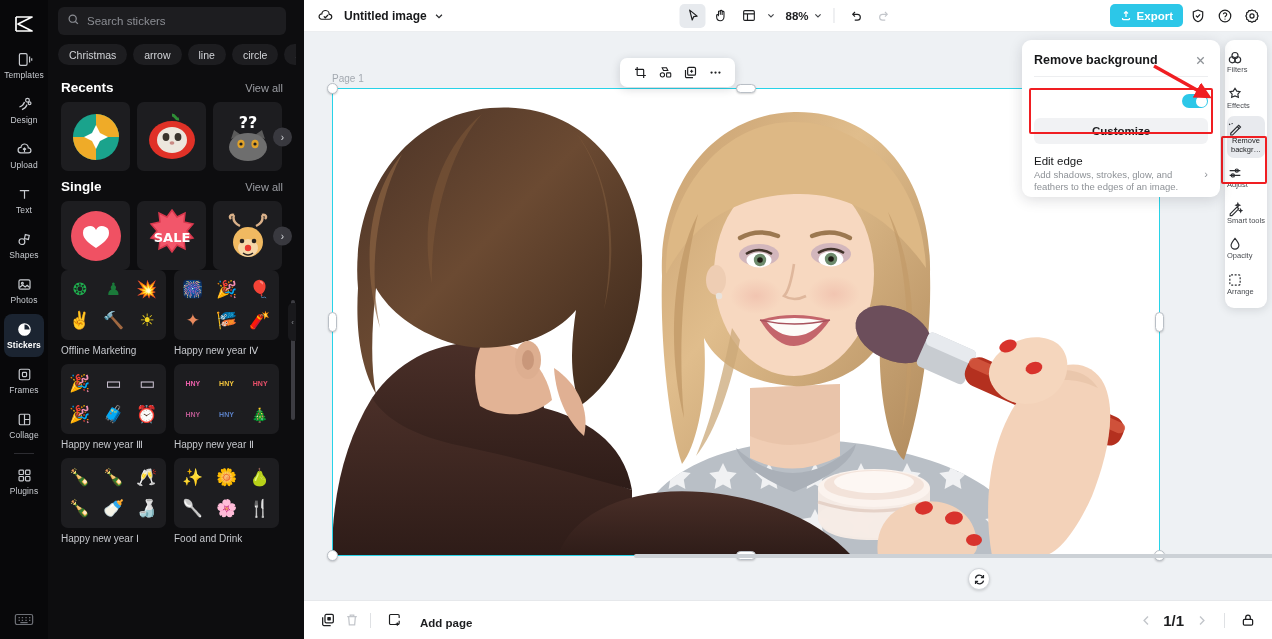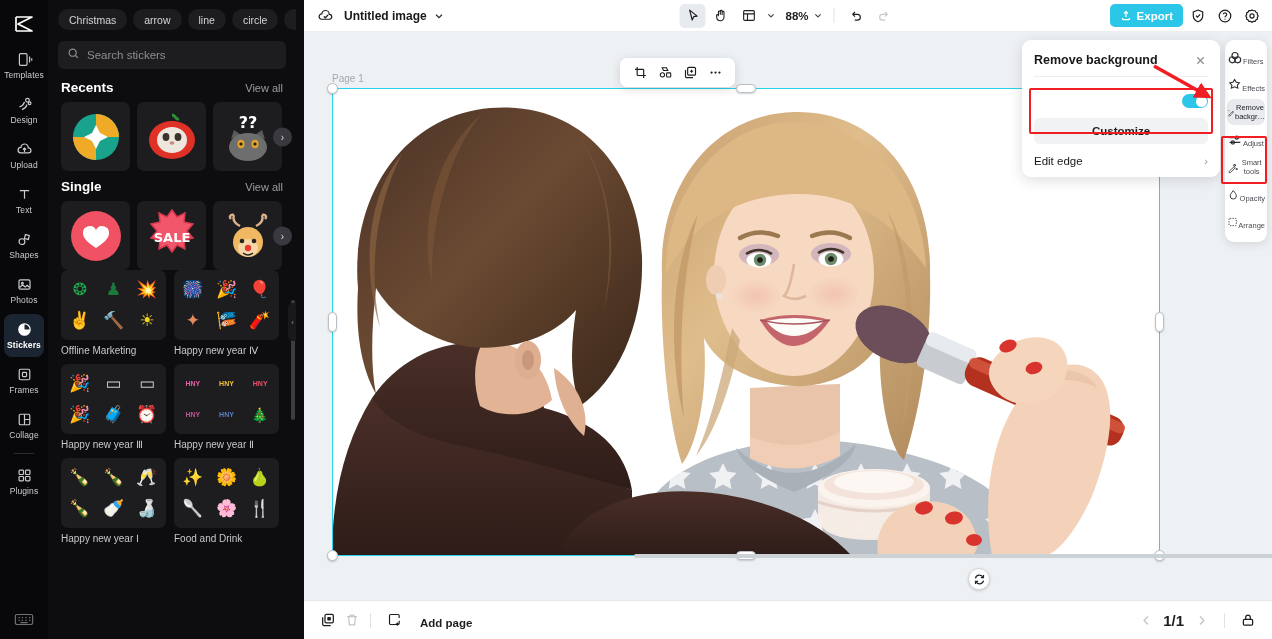--- a/index.html
+++ b/index.html
@@ -163,34 +163,33 @@
   #pagecount { font-size: 15px; font-weight: bold; color: #1d1e20; }
 
   
   #rrail {
     position: absolute; right: 5px; top: 40px; width: 42px;
     background: #fff; border-radius: 9px; box-shadow: 0 2px 10px rgba(25,30,40,.13);
     padding: 5px 0 6px 0; z-index: 6;
   }
   .rr-item {
     width: 38px; margin: 0 auto 2px auto; border-radius: 7px; padding: 5px 0 4px 0;
-    display: flex; flex-direction: row; align-items: flex-end; gap: 0;
+    display: flex; flex-direction: column; align-items: flex-start; gap: 0;
     cursor: pointer; color: #2b2d31; position: relative;
   }
   .rr-item.active { background: #e8eaee; }
   .rr-item .lbl { font-size: 7.5px; line-height: 8.5px; text-align: center; color: #4a4d52; }
   .rr-item.active .lbl { color: #1d1e20; }
   #rr-hl { position: absolute; left: -4px; top: 96px; width: 46px; height: 48px;
            border: 2px solid #f01e22; border-radius: 2px; pointer-events: none; z-index: 9; }
 
   
   #popup {
     position: absolute; right: 52px; top: 40px; width: 198px;
     background: #fff; border-radius: 9px; box-shadow: 0 3px 14px rgba(25,30,40,.15); z-index: 7;
-    padding-bottom: 6px;
   }
   #popup-head { display: flex; align-items: center; padding: 12px 12px 8px 12px; }
   #popup-title { font-size: 12.5px; font-weight: bold; color: #17181a; }
   #popup-close { margin-left: auto; width: 16px; height: 16px; display:flex;
                  align-items:center; justify-content:center; color:#8e9297; cursor:pointer; font-size: 14px; }
   .pdivider { height: 1px; background: #edeef0; margin: 0 12px; }
   #auto-row { display: flex; align-items: flex-start; padding: 9px 12px 10px 12px; }
   #auto-title { font-size: 11.5px; font-weight: bold; color: #17181a; }
   #auto-sub { font-size: 9.5px; color: #8e9297; line-height: 12px; margin-top: 2px; max-width: 120px; }
   #toggle { margin-left: auto; margin-top: 8px; width: 26px; height: 14px; border-radius: 8px;
@@ -301,36 +300,36 @@
 
     <div id="kbd-btn">
       <svg width="20" height="15" viewBox="0 0 22 16" fill="none" stroke="currentColor" stroke-width="1.3">
         <rect x="1.5" y="2.5" width="19" height="11" rx="1.8"></rect>
         <path d="M5 6h1.5M8.5 6H10M12.5 6H14M16.5 6H18M5 9h1.5M8.5 9H10M12.5 9H14M16.5 9H18M7 11.4h8"></path>
       </svg>
     </div>
   </div>
 
   <div id="panel">
+    <div id="search">
+      <span>
+        <svg width="13" height="13" viewBox="0 0 16 16" fill="none" stroke="#8b8d93" stroke-width="1.5">
+          <circle cx="7" cy="7" r="4.4"></circle>
+            <path d="M10.4 10.4l3 3"></path>
+        </svg>
+      </span>
+      <span class="ph">Search stickers</span>
+    </div>
+
     <div id="tags">
       <div class="tag">Christmas</div>
       <div class="tag">arrow</div>
       <div class="tag">line</div>
       <div class="tag">circle</div>
       <div class="tag">sq</div>
-    </div>
-
-    <div id="search">
-      <span>
-        <svg width="13" height="13" viewBox="0 0 16 16" fill="none" stroke="#8b8d93" stroke-width="1.5">
-          <circle cx="7" cy="7" r="4.4"></circle>
-            <path d="M10.4 10.4l3 3"></path>
-        </svg>
-      </span>
-      <span class="ph">Search stickers</span>
     </div>
 
     <div id="scrollarea">
 
       <div class="sec-head">
         <span class="sec-title">Recents</span>
         <span class="sec-all">View all</span>
       </div>
       <div class="row3">
         <div class="cell">
@@ -814,20 +813,21 @@
       <div class="pdivider"></div>
       <div id="auto-row">
         <div id="toggle">
           <div class="knob"></div>
         </div>
       </div>
       <div id="customize">Customize</div>
       <div id="edge-row">
         <div>
           <div id="edge-title">Edit edge</div>
+          <div id="edge-sub">Add shadows, strokes, glow, and feathers to the edges of an image.</div>
         </div>
         <span id="edge-chev">›</span>
       </div>
       <div id="pop-hl"></div>
     </div>
 
     <svg id="arrow-ann" viewBox="0 0 70 42">
       <defs>
         <marker id="ah" markerWidth="5" markerHeight="5" refX="2.4" refY="2.5" orient="auto">
           <path d="M0 0 L5 2.5 L0 5 z" fill="#f01e22"></path>

